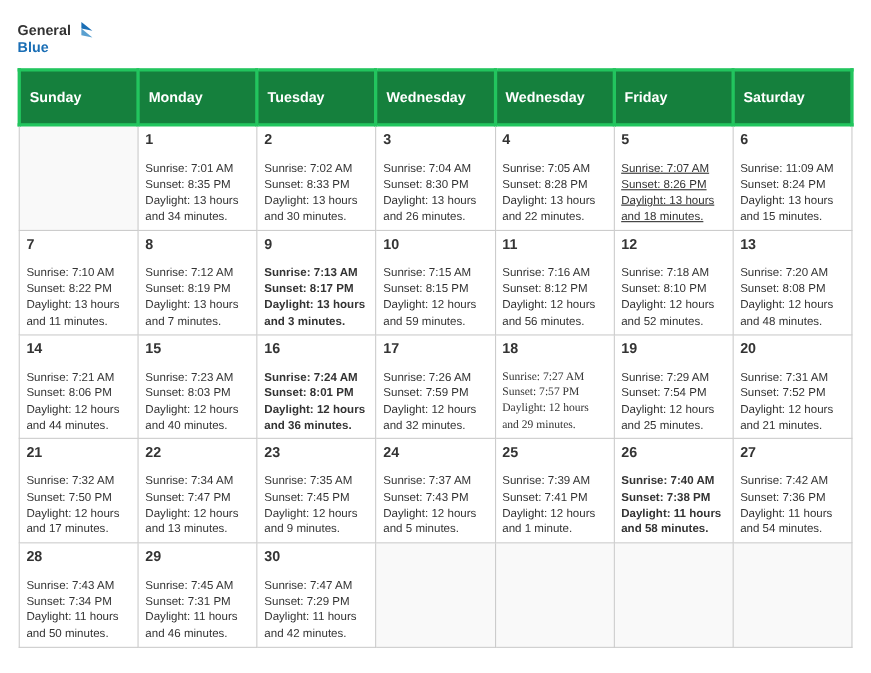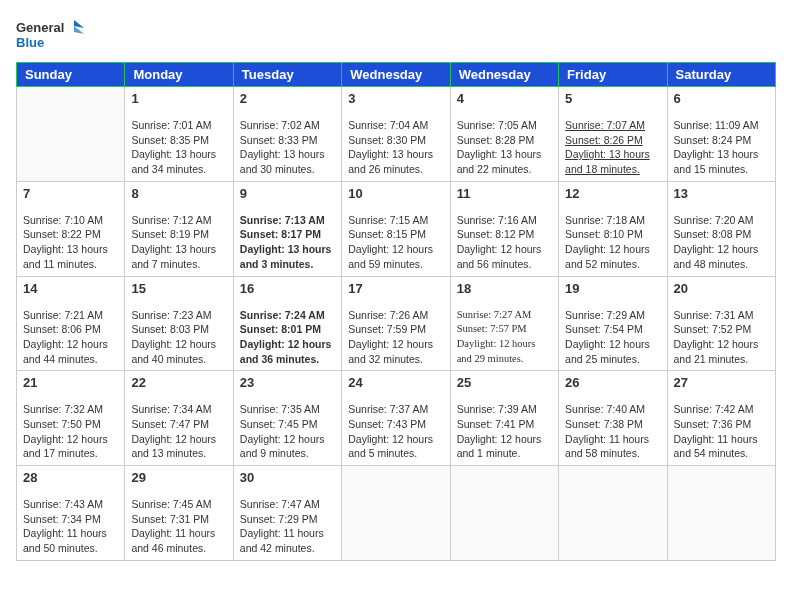--- a/index.html
+++ b/index.html
@@ -32,26 +32,26 @@
     .location-subtitle {
       font-size: 15px;
       color: #555;
     }
     table {
       width: 100%;
       border-collapse: collapse;
       table-layout: fixed;
     }
     th {
-      background-color: #1d4ed8;
+      background-color: #15803d;
       color: #fff;
       text-align: left;
-      padding: 4px 8px;
+      padding: 16px 8px;
       font-size: 13px;
-      border: 1px solid #22c55e;
+      border: 3px solid #22c55e;
     }
     td {
       border: 1px solid #ccc;
       vertical-align: top;
       padding: 4px 6px;
       font-size: 11px;
       color: #333;
       height: 90px;
       background: #fff;
     }
@@ -280,21 +280,21 @@
         </td>
         <td>
           <span class="day-number">25</span>
           <div class="day-info" style="white-space: pre-line;">Sunrise: 7:39 AM
 Sunset: 7:41 PM
 Daylight: 12 hours
 and 1 minute.</div>
         </td>
         <td>
           <span class="day-number">26</span>
-          <div class="day-info" style="white-space: pre-line;">Sunrise: 7:40 AM
+          <div class="day-info" style="white-space: pre-line; font-weight: bold;">Sunrise: 7:40 AM
 Sunset: 7:38 PM
 Daylight: 11 hours
 and 58 minutes.</div>
         </td>
         <td>
           <span class="day-number">27</span>
           <div class="day-info" style="white-space: pre-line;">Sunrise: 7:42 AM
 Sunset: 7:36 PM
 Daylight: 11 hours
 and 54 minutes.</div>

